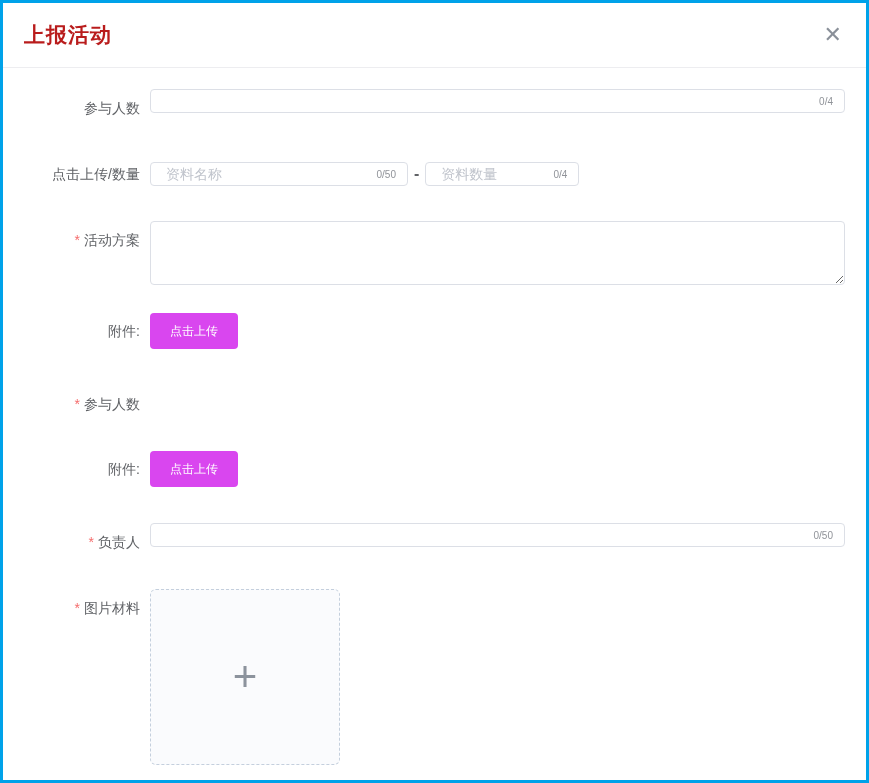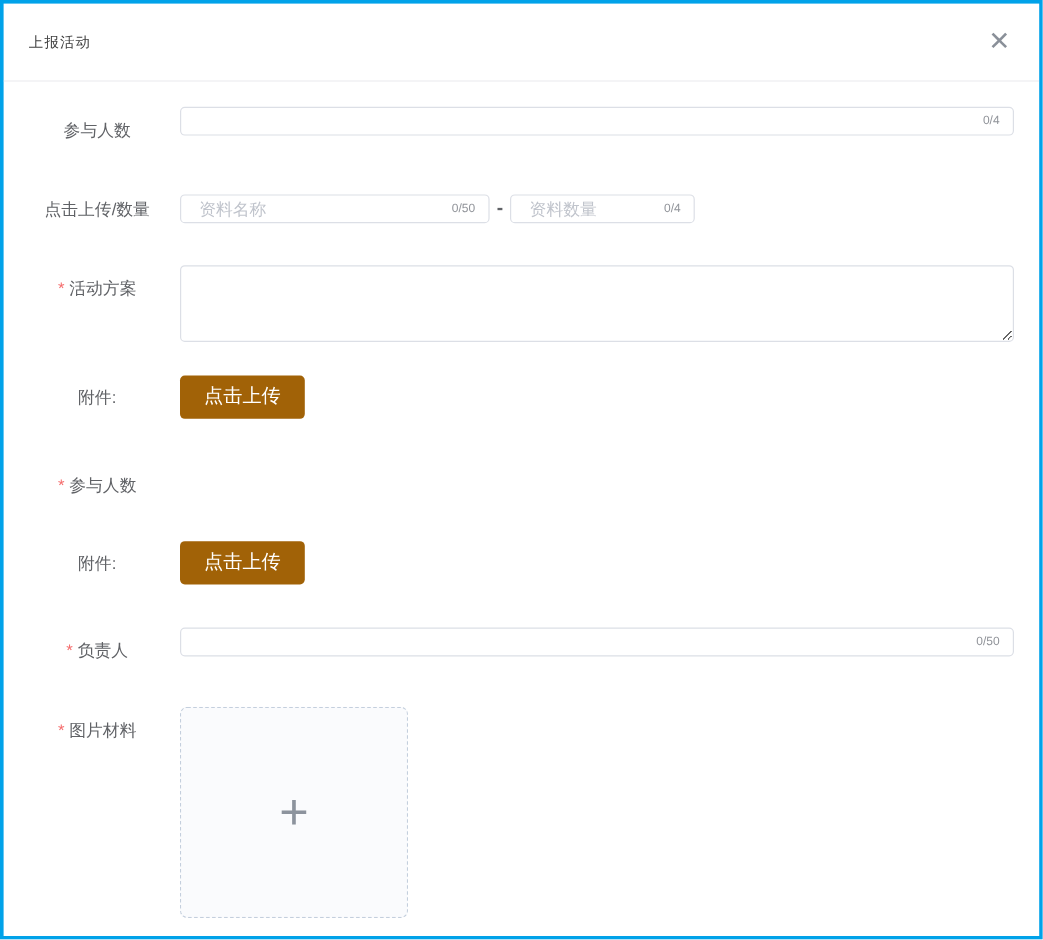--- a/index.html
+++ b/index.html
@@ -18,23 +18,23 @@
   }
   .dialog-header {
     height: 65px;
     display: flex;
     align-items: center;
     justify-content: space-between;
     padding: 0 20px 0 21px;
     border-bottom: 1px solid #ededf0;
   }
   .dialog-title {
-    font-size: 12px;
-    font-weight: 400;
-    color: #404040;
+    font-size: 21px;
+    font-weight: 700;
+    color: #b91c1c;
     letter-spacing: 1px;
   }
   .close-btn {
     background: none;
     border: none;
     font-size: 22px;
     line-height: 1;
     color: #8a9099;
     cursor: pointer;
     padding: 2px 4px;
@@ -45,21 +45,21 @@
   }
   .form-row {
     display: flex;
     align-items: flex-start;
     margin-bottom: 28px;
   }
   .form-row.attach-row { margin-bottom: 36px; }
   .form-label {
     flex: 0 0 147px;
     width: 147px;
-    text-align: center;
+    text-align: right;
     padding-right: 10px;
     font-size: 14px;
     color: #606266;
     line-height: 38px;
     white-space: nowrap;
     padding-left: 19px;
   }
   .form-label.btn-align { line-height: 36px; }
   .required-mark {
     color: #f56c6c;
@@ -120,23 +120,23 @@
     right: 12px;
     bottom: 14px;
     font-size: 14px;
     color: #909399;
     pointer-events: none;
   }
   .upload-btn {
     display: inline-block;
     height: 36px;
     padding: 0 20px;
-    background: #a16207;
+    background: #d946ef;
     color: #ffffff;
-    font-size: 16px;
+    font-size: 12px;
     border: none;
     border-radius: 4px;
     cursor: pointer;
     line-height: 36px;
   }
   .upload-box {
     width: 190px;
     height: 176px;
     border: 1px dashed #c4cfdd;
     border-radius: 6px;

